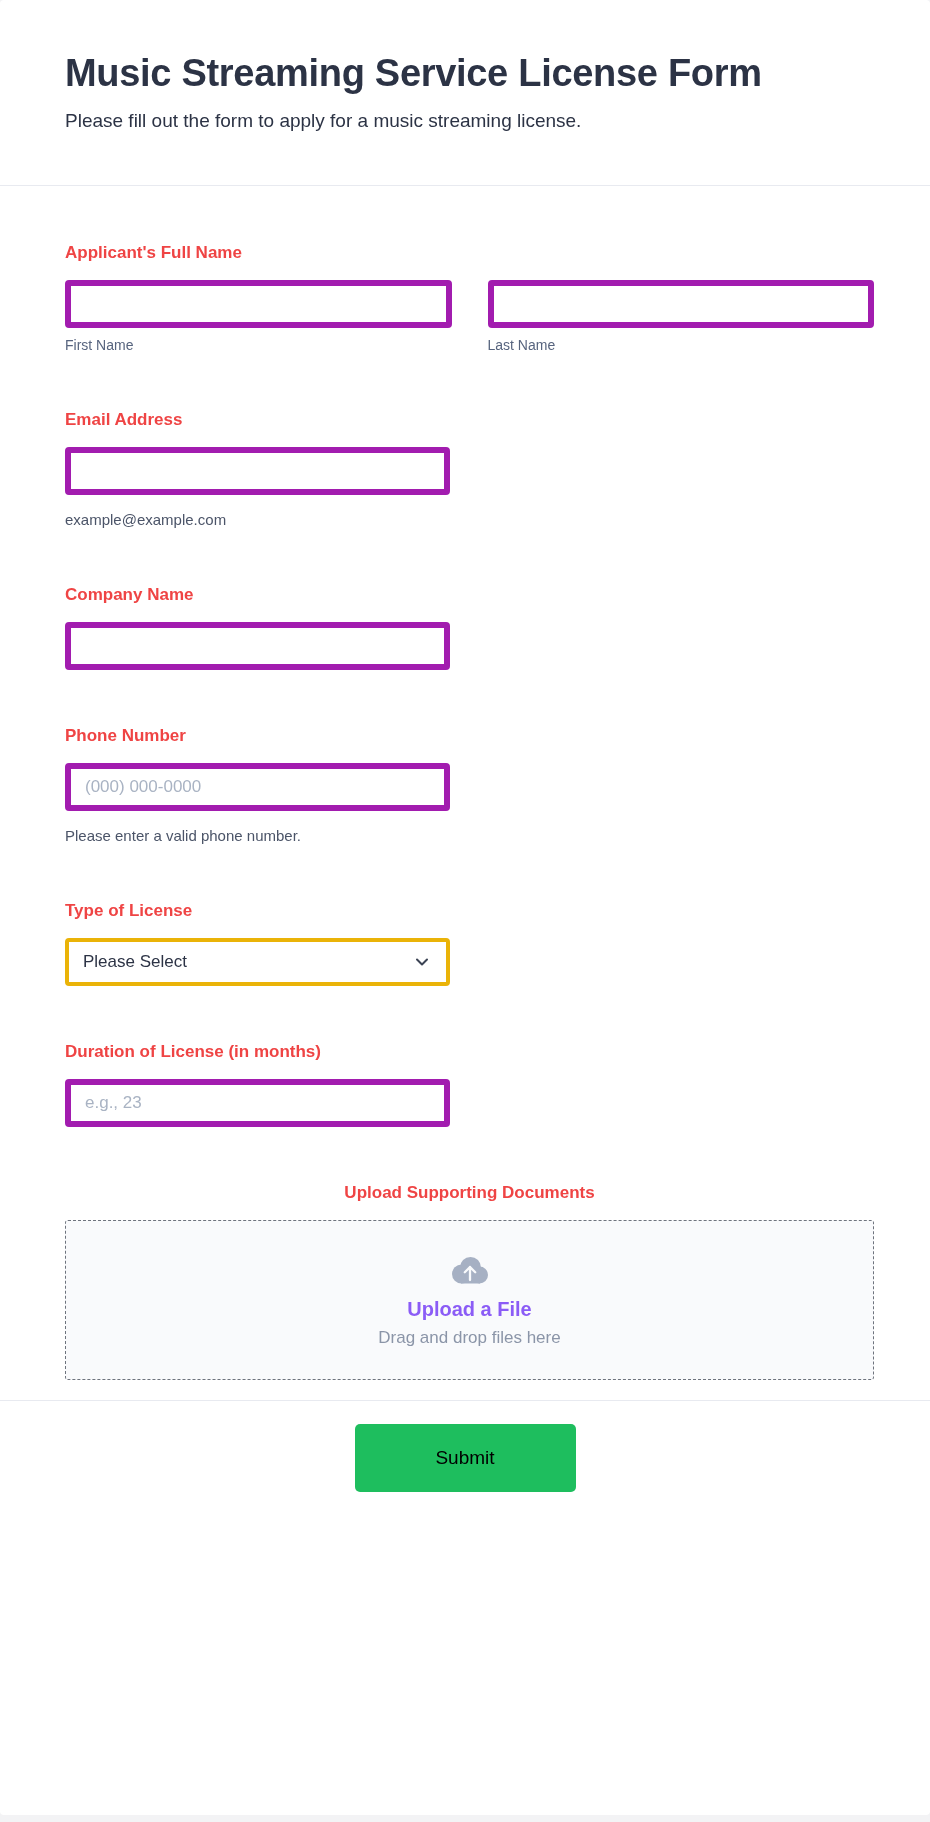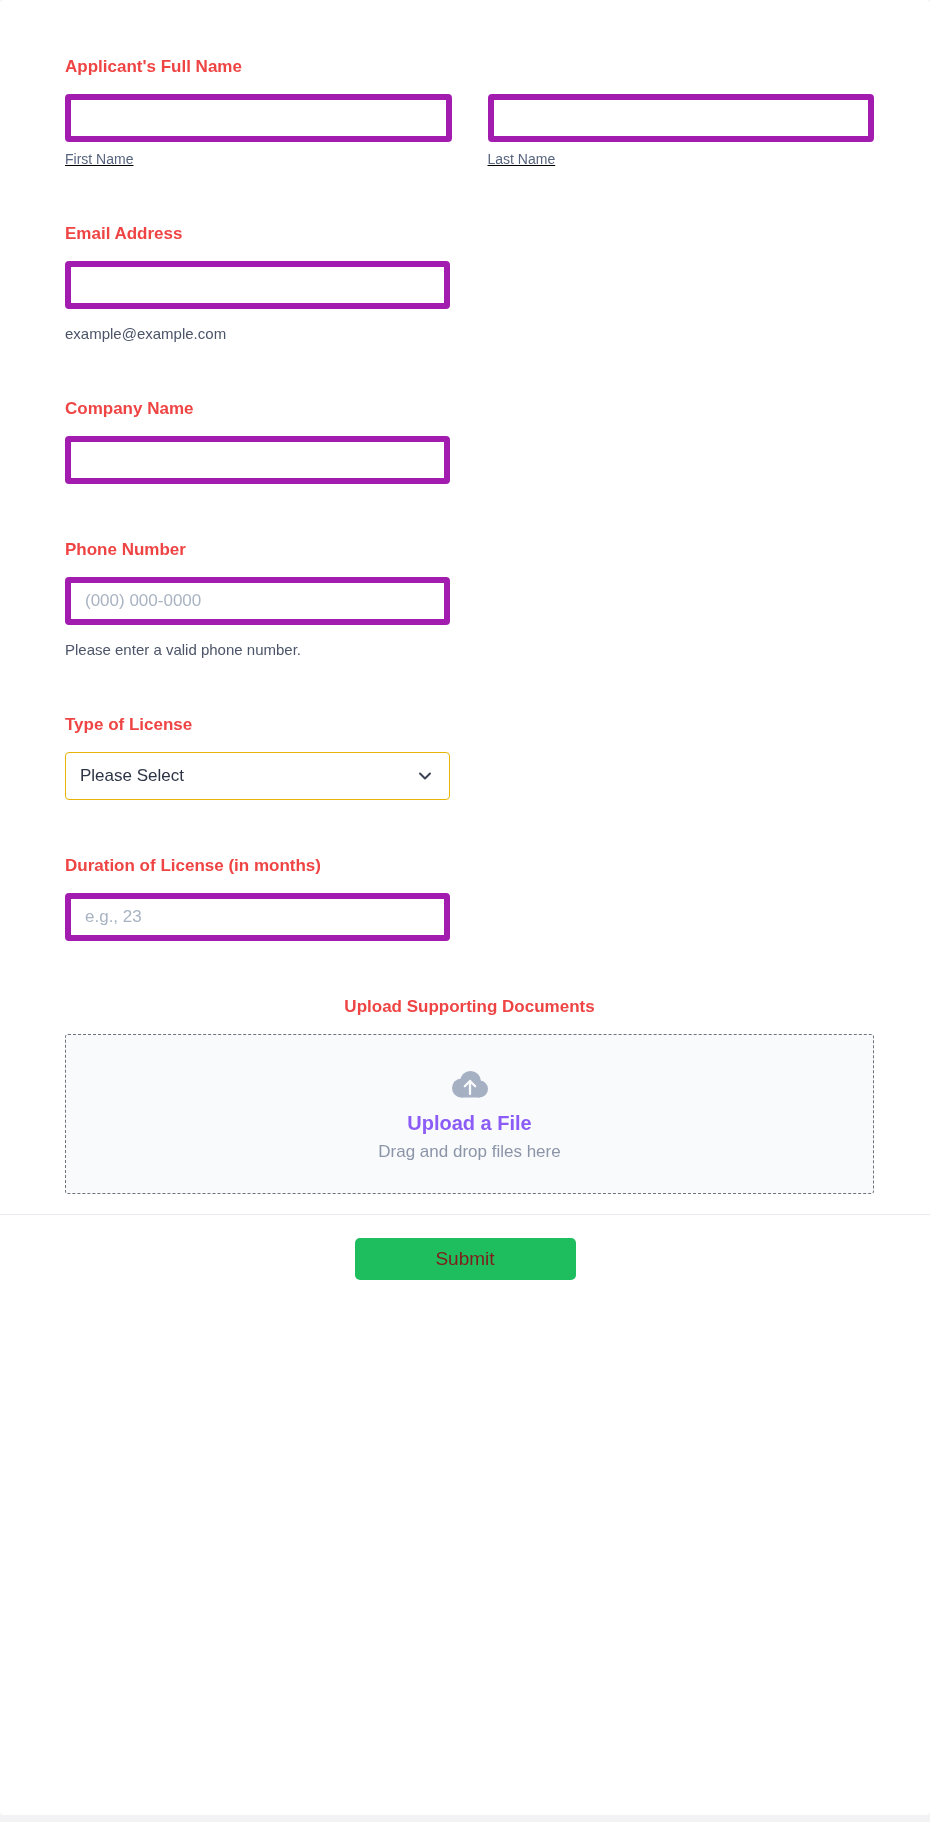--- a/index.html
+++ b/index.html
@@ -42,21 +42,21 @@
   
   .form-body { padding: 56px 65px 0 65px; }
   .field { margin-bottom: 55px; width: 809px; }
   .field-label {
     font-size: 17px;
     line-height: 21px;
     font-weight: 700;
     color: #ef4444;
     margin-bottom: 17px;
   }
-  .name-row { display: flex; gap: 36px; text-decoration: underline; }
+  .name-row { display: flex; gap: 36px; }
   .name-col { width: 389px; }
   .text-input {
     display: block;
     width: 385px;
     height: 48px;
     border: 6px solid #a21caf;
     border-radius: 4px;
     background: #fff;
     padding: 0 14px;
     font-family: inherit;
@@ -74,21 +74,21 @@
   }
   .hint {
     margin-top: 16px;
     font-size: 15px;
     line-height: 18px;
     color: #4b5468;
   }
   .select-box {
     width: 385px;
     height: 48px;
-    border: 1px solid #eab308;
+    border: 4px solid #eab308;
     border-radius: 4px;
     background: #fff;
     display: flex;
     align-items: center;
     justify-content: space-between;
     padding: 0 16px 0 14px;
     cursor: pointer;
   }
   .select-value { font-size: 17px; color: #2c3345; }
   .chevron { width: 16px; height: 16px; flex: 0 0 auto; }
@@ -135,36 +135,40 @@
   
   .footer {
     margin-top: 20px;
     border-top: 1px solid #e8eaf0;
     padding: 23px 0 44px 0;
     display: flex;
     justify-content: center;
   }
   .submit-btn {
     width: 221px;
-    height: 42px;
+    height: 68px;
     background: #1ebe5e;
     border: none;
     border-radius: 5px;
-    color: #7f1d1d;
+    color: #000000;
     font-family: inherit;
     font-size: 19px;
     font-weight: 500;
     cursor: pointer;
   }
 </style>
 </head>
 <body>
 
 <div class="card">
 
+  <div class="header">
+    <h1 class="title">Music Streaming Service License Form</h1>
+    <p class="subtitle">Please fill out the form to apply for a music streaming license.</p>
+  </div>
 
   <div class="form-body">
 
     <div class="field">
       <div class="field-label">Applicant's Full Name</div>
       <div class="name-row">
         <div class="name-col">
           <input type="text" class="text-input" value="" style="">
           <div class="sublabel">First Name</div>
         </div>

